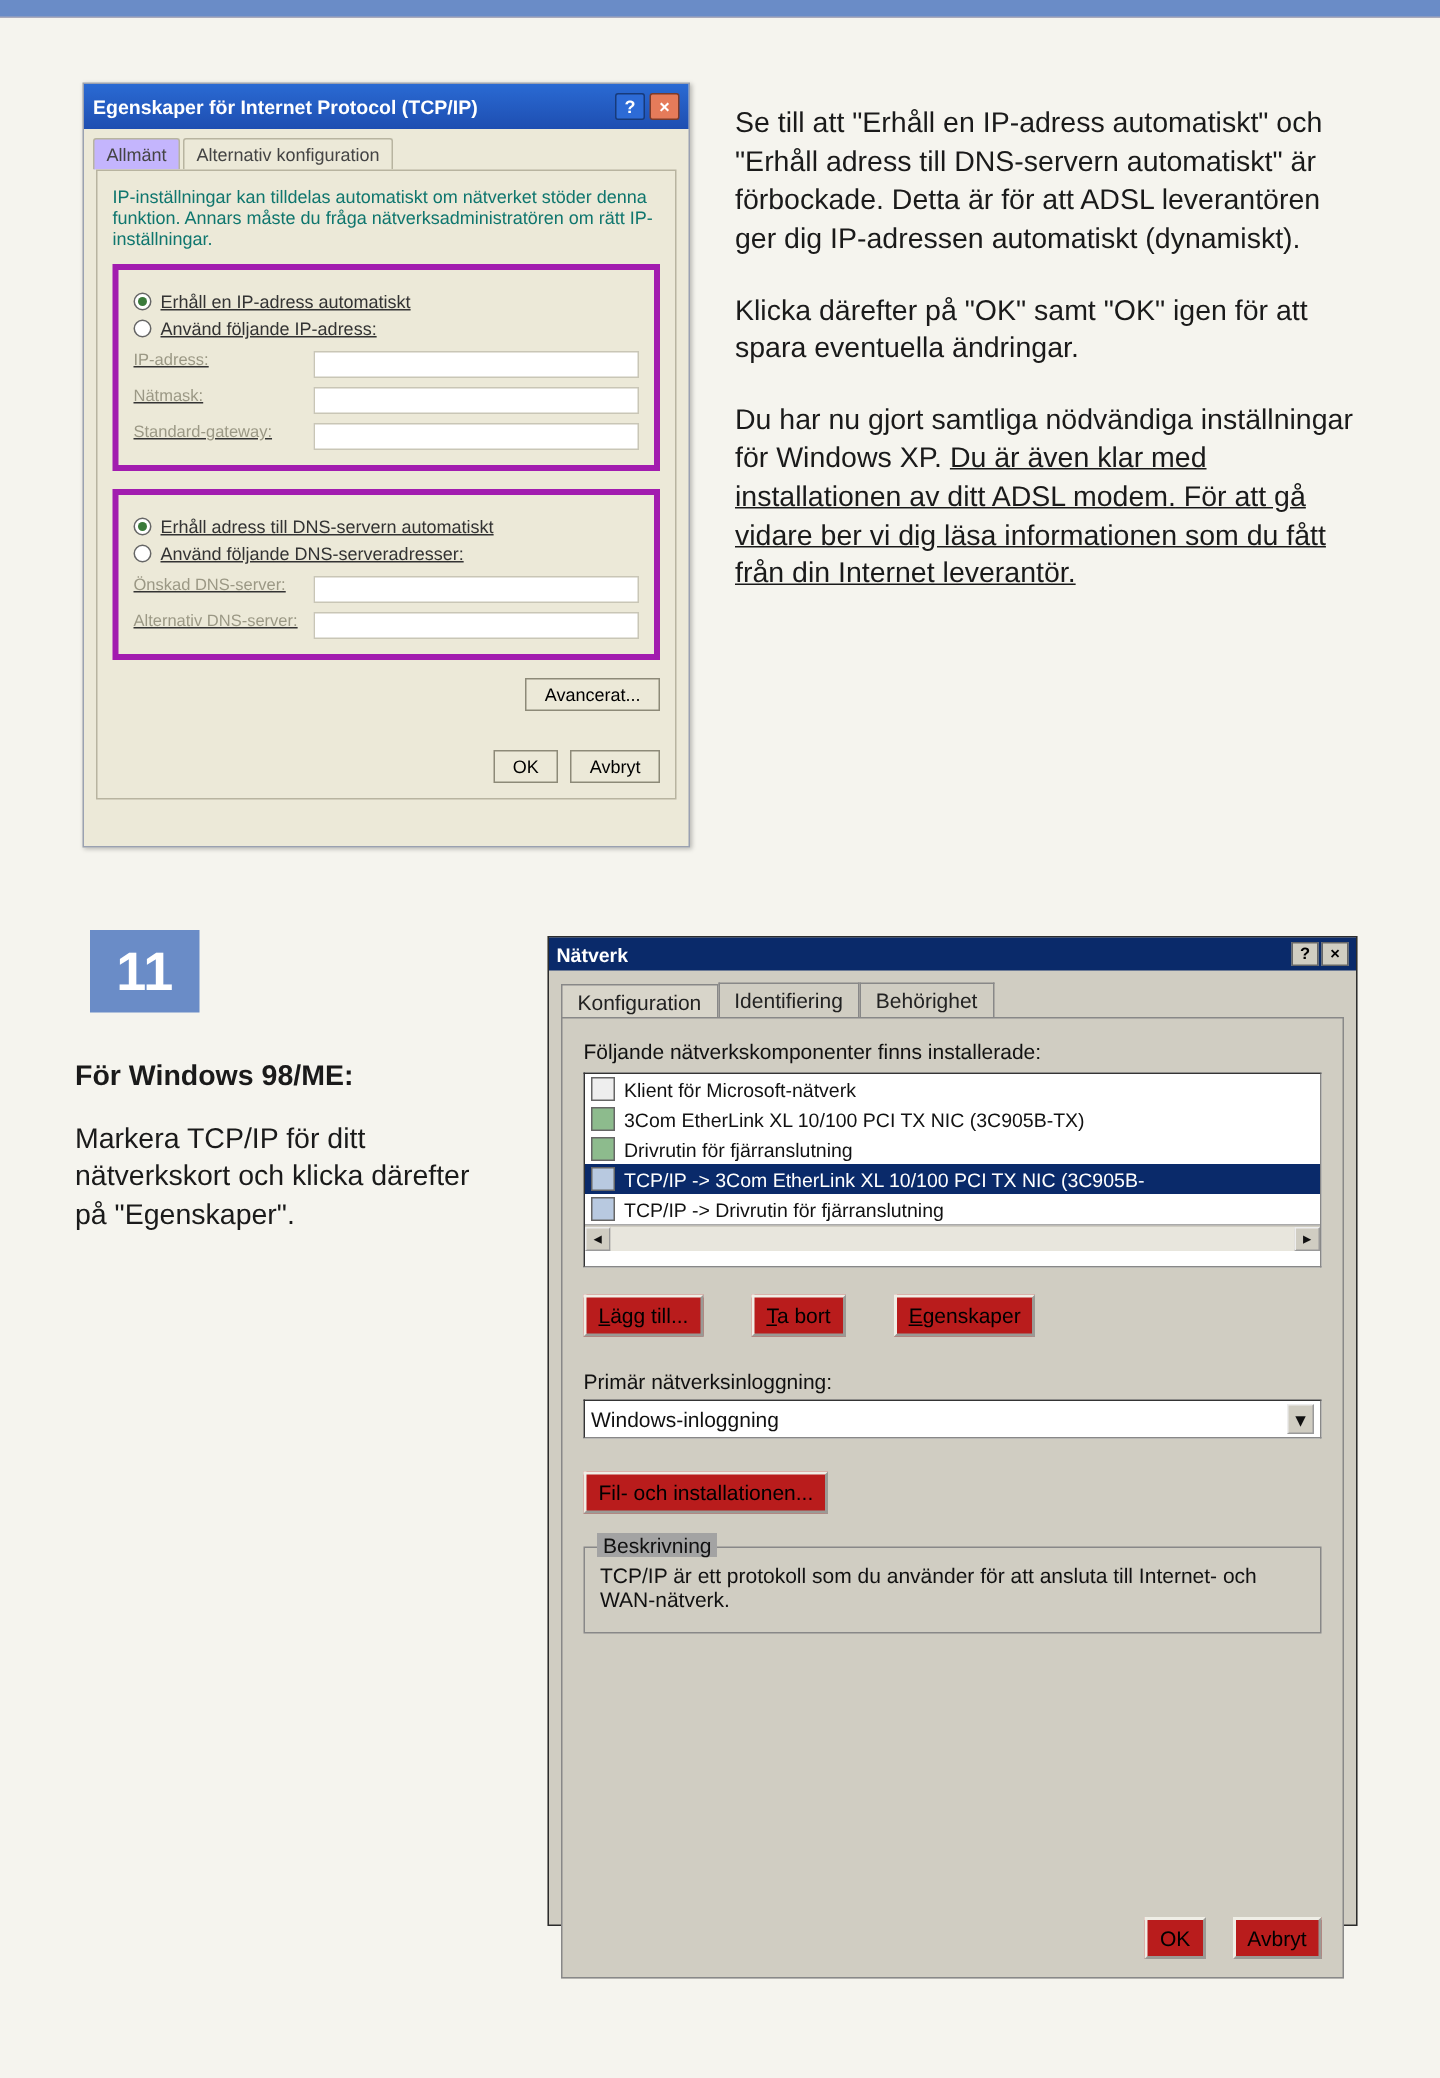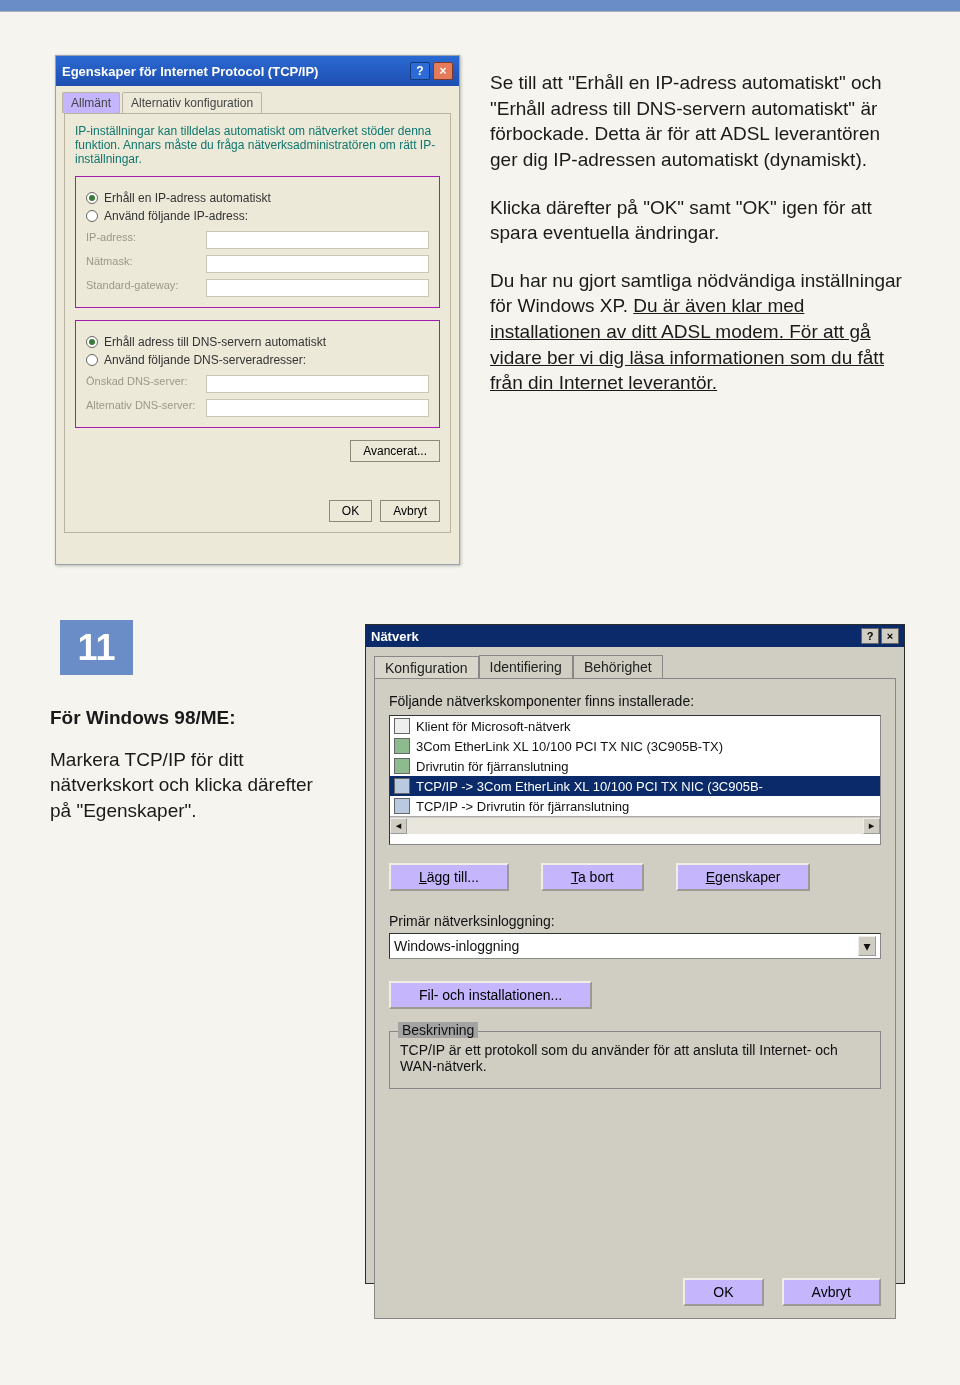--- a/index.html
+++ b/index.html
@@ -30,21 +30,21 @@
     width: 20px; height: 18px; background: #e57b5a; border: 1px solid #7a3b2a;
     margin-left: 3px; display:flex;align-items:center;justify-content:center;
     color:#fff;font-size:12px;font-weight:bold;border-radius:2px;
   }
   .xp-titlebar .winbtn.help { background:#2d6bd6;border-color:#173a7a; }
   .xp-tabs { display:flex; padding: 6px 6px 0; gap:2px; font-size:12px; color:#444; }
   .xp-tab { padding:3px 8px; border:1px solid #b8b4a0; border-bottom:none; background:#ece9d8; border-radius:2px 2px 0 0; }
   .xp-tab.active { background:#c4b5fd; }
   .xp-panel { margin:0 8px 8px; border:1px solid #b8b4a0; background:#ece9d8; padding:10px; height:420px; position:relative; font-size:12px; color:#333; }
   .xp-panel .blurb { color:#0f766e; margin-bottom:10px; filter:blur(0.4px); }
-  .fieldset { border:1px solid #a21caf; padding:10px; margin-bottom:12px; }
+  .fieldset { border:4px solid #a21caf; padding:10px; margin-bottom:12px;text-decoration:underline; }
   .radio-row { display:flex; align-items:center; gap:6px; margin:4px 0; filter:blur(0.4px); }
   .radio { width:12px;height:12px;border:1px solid #666;border-radius:50%;display:inline-flex;align-items:center;justify-content:center;background:#fff; }
   .radio.checked::after { content:""; width:6px;height:6px;background:#3a7a3a;border-radius:50%; }
   .formgrid { display:grid; grid-template-columns:110px 1fr; gap:6px 10px; margin-top:8px; }
   .formgrid .lbl { color:#9b9885; font-size:11px; filter:blur(0.3px); }
   .formgrid .inp { height:18px; background:#fff; border:1px solid #c9c6b6; }
   .xp-btn { padding:3px 12px; border:1px solid #8d8a78; background:#ece9d8; font-size:12px; }
   .xp-bottom { position:absolute; bottom:10px; right:10px; display:flex; gap:8px; }
   .adv-holder { display:flex; justify-content:flex-end; margin-top:4px; }
 
@@ -72,21 +72,21 @@
   .w98-list { border:1px inset #888; background:#fff; height:130px; overflow:hidden; margin-top:6px; }
   .w98-li { display:flex; align-items:center; gap:6px; padding:2px 4px; font-size:13px; white-space:nowrap; }
   .w98-li.sel { background:#0a2a6a; color:#fff; }
   .mini-icon { width:16px; height:16px; display:inline-block; border:1px solid #666; background:#eee; font-size:9px; text-align:center; line-height:14px; }
   .mini-icon.net { background:#8dbb8d; }
   .mini-icon.drv { background:#b8c9e0; }
   .w98-scroll { display:flex; align-items:center; border-top:1px solid #aaa; background:#d0cdc2; height:18px; }
   .w98-scroll .arr { width:17px;height:16px;border:1px outset #eee;background:#d0cdc2;display:flex;align-items:center;justify-content:center;font-size:11px; }
   .w98-scroll .track { flex:1;height:16px;background:#e8e6dd; }
   .w98-btnrow { display:flex; gap:32px; margin-top:18px; }
-  .w98-btn { padding:4px 28px; border:2px outset #efeee6; background:#c4b5fd; font-size:14px; }
+  .w98-btn { padding:4px 8px; border:2px outset #efeee6; background:#b91c1c; font-size:14px; }
   .w98-btn .ul { text-decoration:underline; }
   .w98-sublabel { margin-top:22px;margin-bottom:4px; }
   .w98-select { border:1px inset #888; background:#fff; height:26px; display:flex; align-items:center; padding:0 4px; justify-content:space-between; }
   .w98-select .caret { width:18px;height:20px;border:1px outset #eee;background:#d0cdc2;display:flex;align-items:center;justify-content:center; }
   .w98-group { border:1px solid #888; margin-top:22px; padding:10px 10px 14px; position:relative; }
   .w98-group .legend { position:absolute; top:-10px; left:8px; background:#a3a3a3; padding:0 4px; font-size:14px; }
   .w98-bottom { position:absolute; bottom:12px; right:14px; display:flex; gap:18px; }
   .w98 .blurlite { filter: blur(0.2px); align-items: flex-end; }
 </style>
 </head>

